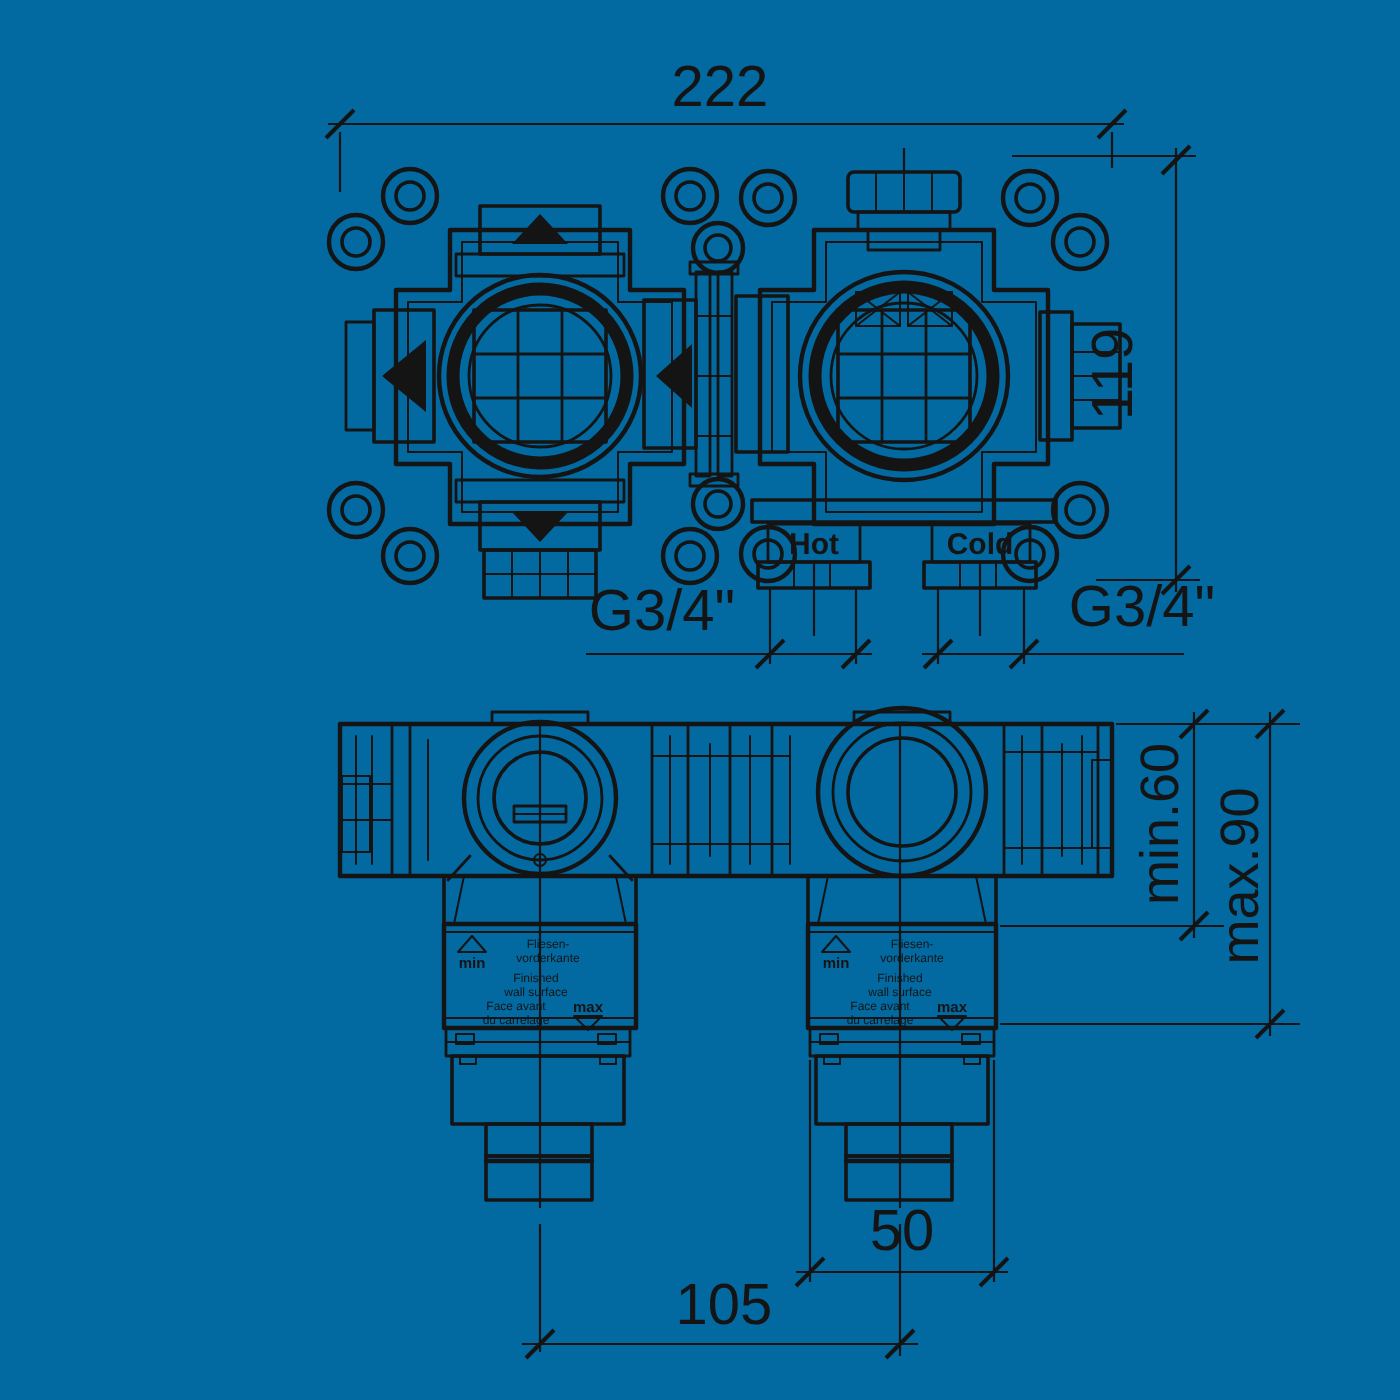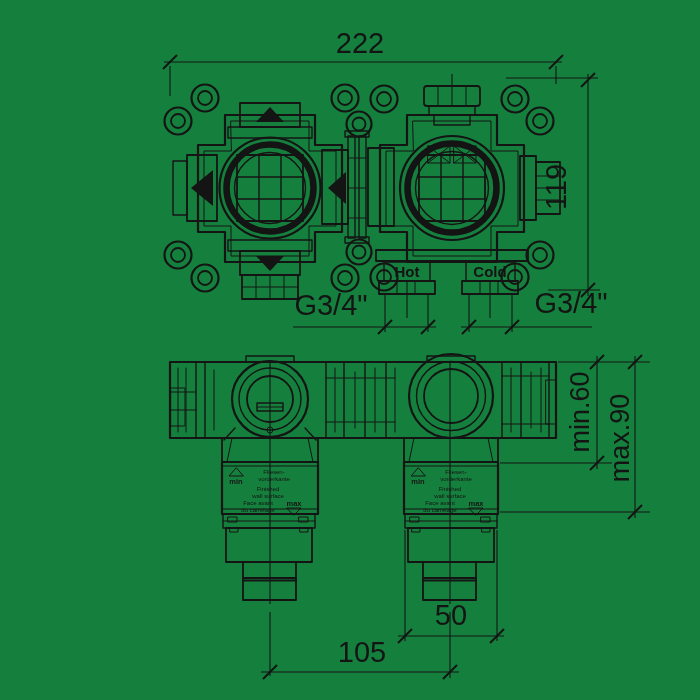--- a/index.html
+++ b/index.html
@@ -1,16 +1,16 @@
 <!DOCTYPE html>
 <html><head>
 <meta charset="utf-8">
 <style>
   html,body{margin:0;padding:0;background:#ffffff;}
-  .page{width:700px;height:700px;position:relative;background:#15803d;overflow:hidden;}
+  .page{width:700px;height:700px;position:relative;background:#0369a1;overflow:hidden;}
   svg{display:block;}
   .ln{fill:none;stroke:#141414;stroke-width:1.4;stroke-linejoin:round;stroke-linecap:round;}
   .ln2{stroke-width:2.2;}
   .ln18{stroke-width:1.8;}
   .thin{stroke-width:1;}
   .ring{stroke-width:6.5;}
   .fillb{fill:#141414;stroke:none;}
   .dim{fill:none;stroke:#141414;stroke-width:1.1;}
   .tick{stroke:#141414;stroke-width:2;}
   .dimtxt{font-family:"Liberation Sans",sans-serif;font-size:29px;fill:#141414;text-anchor:middle;}

